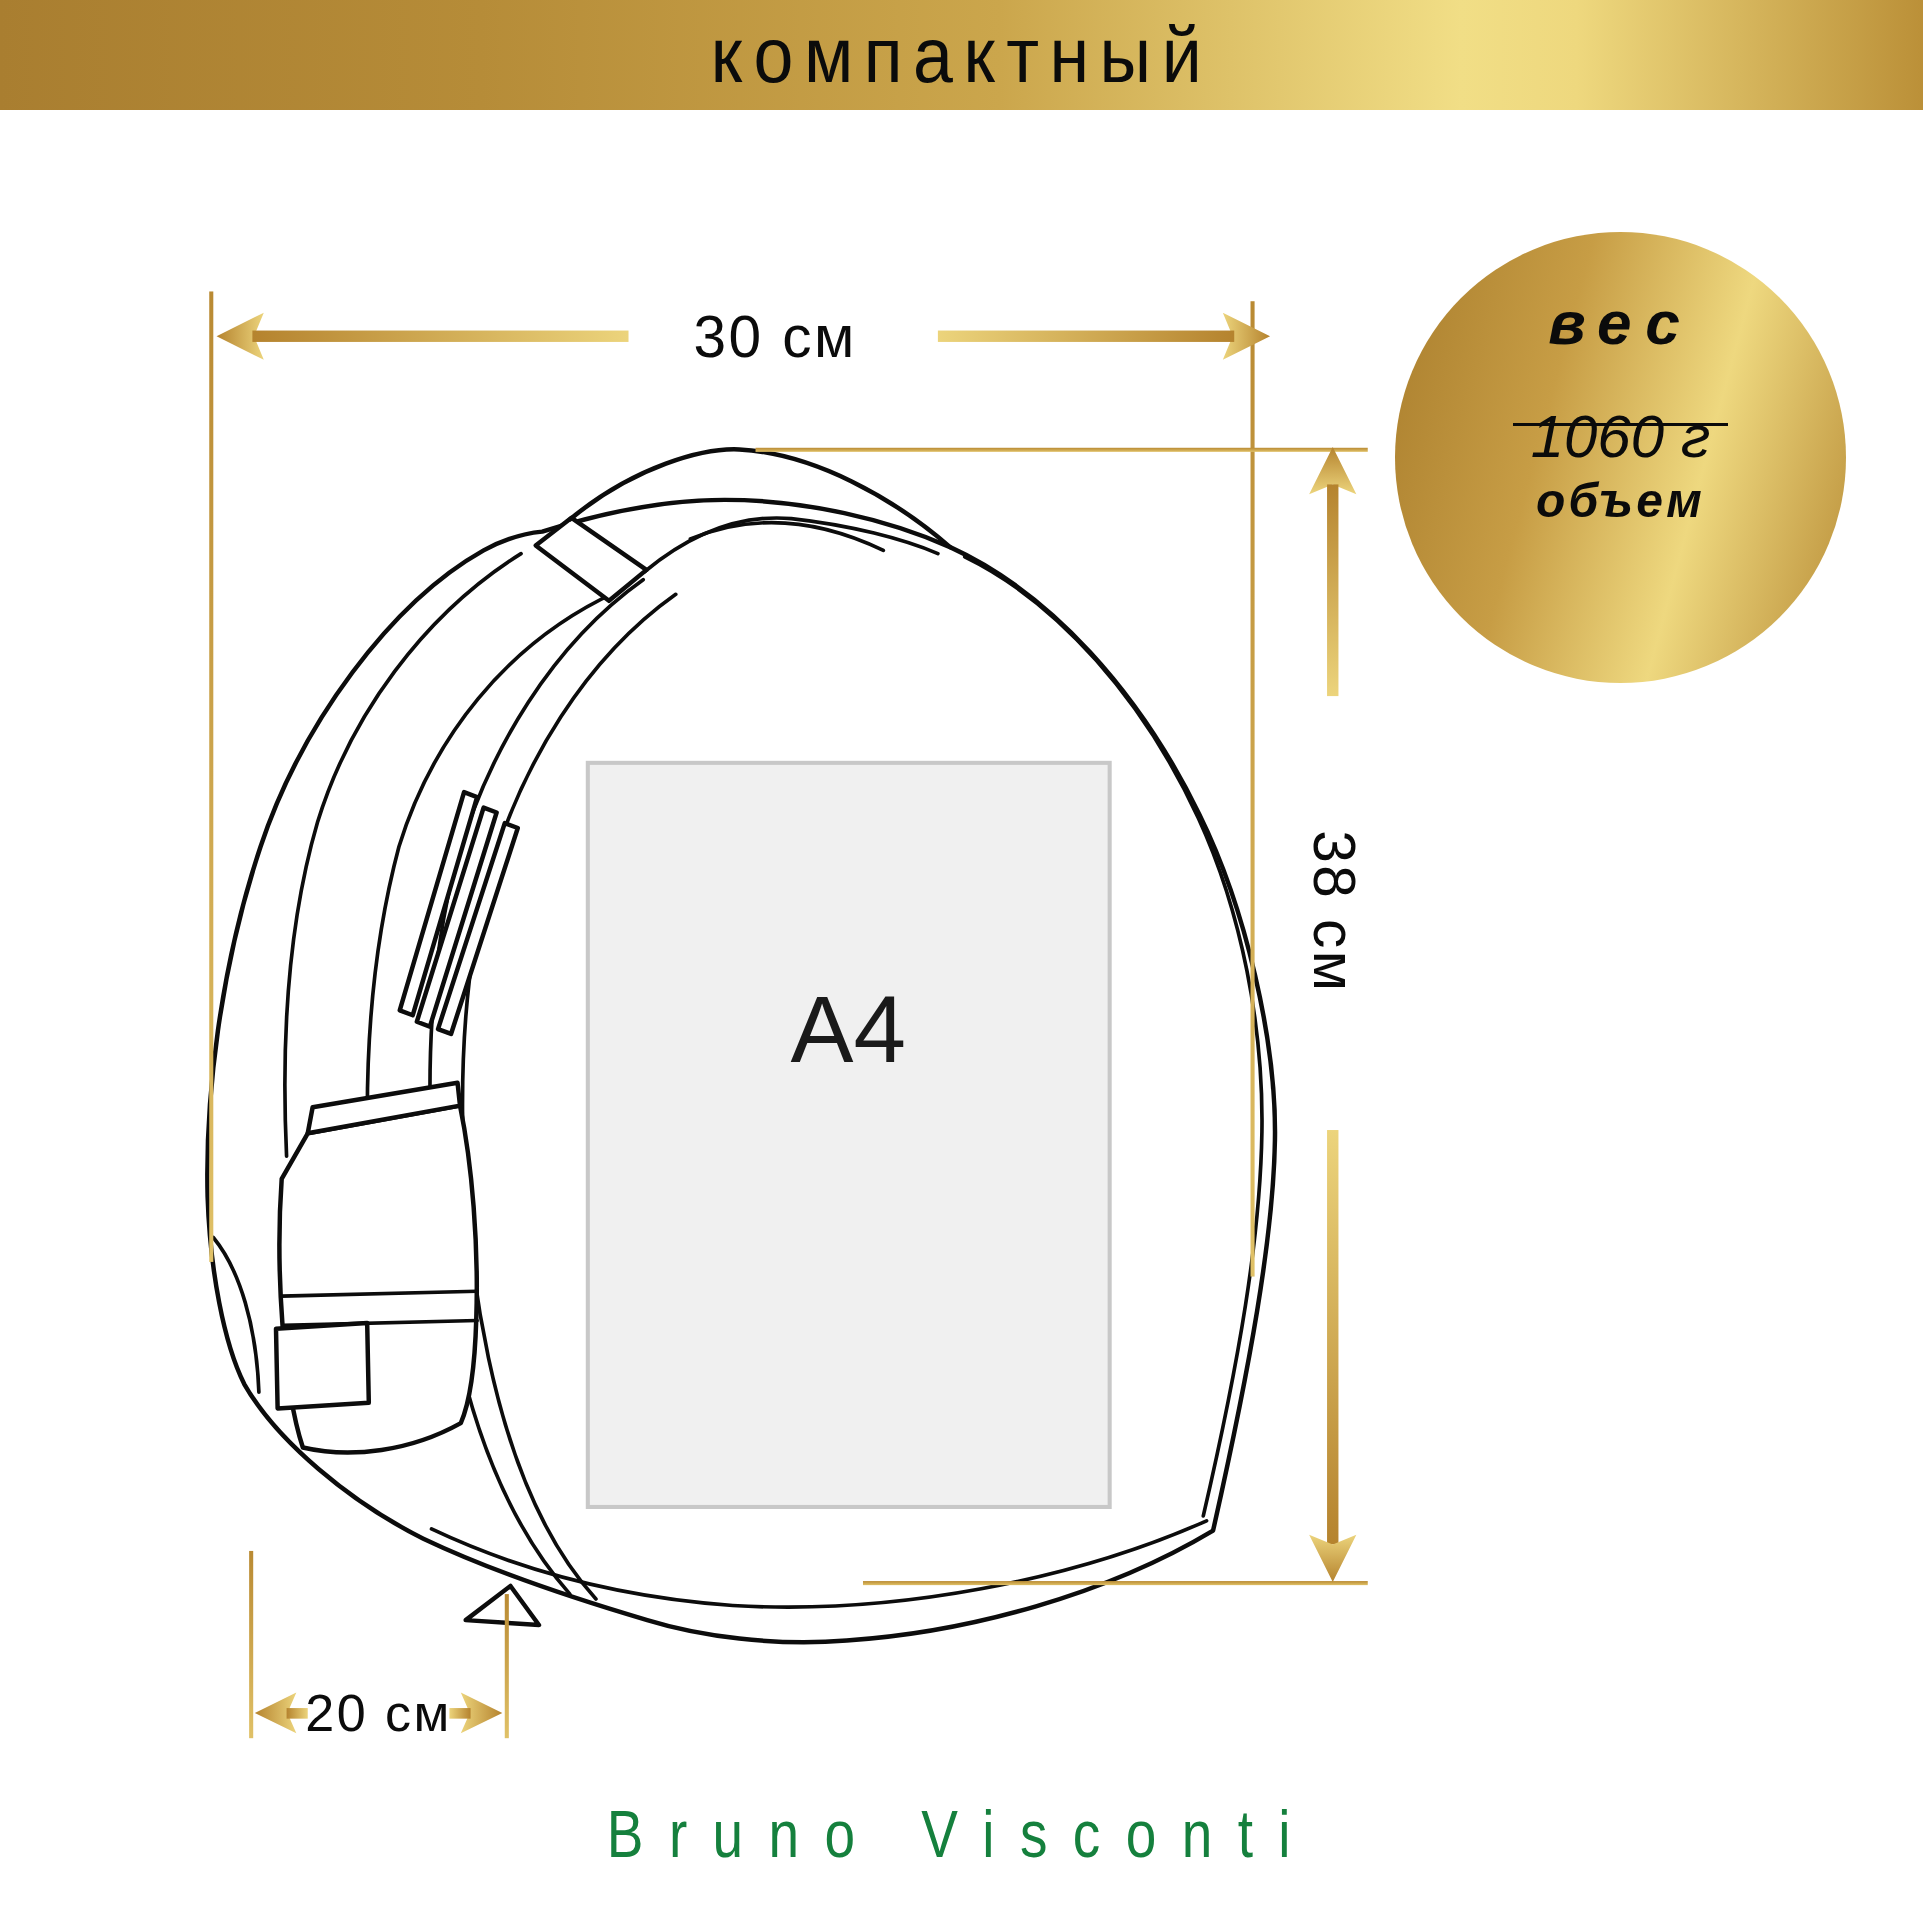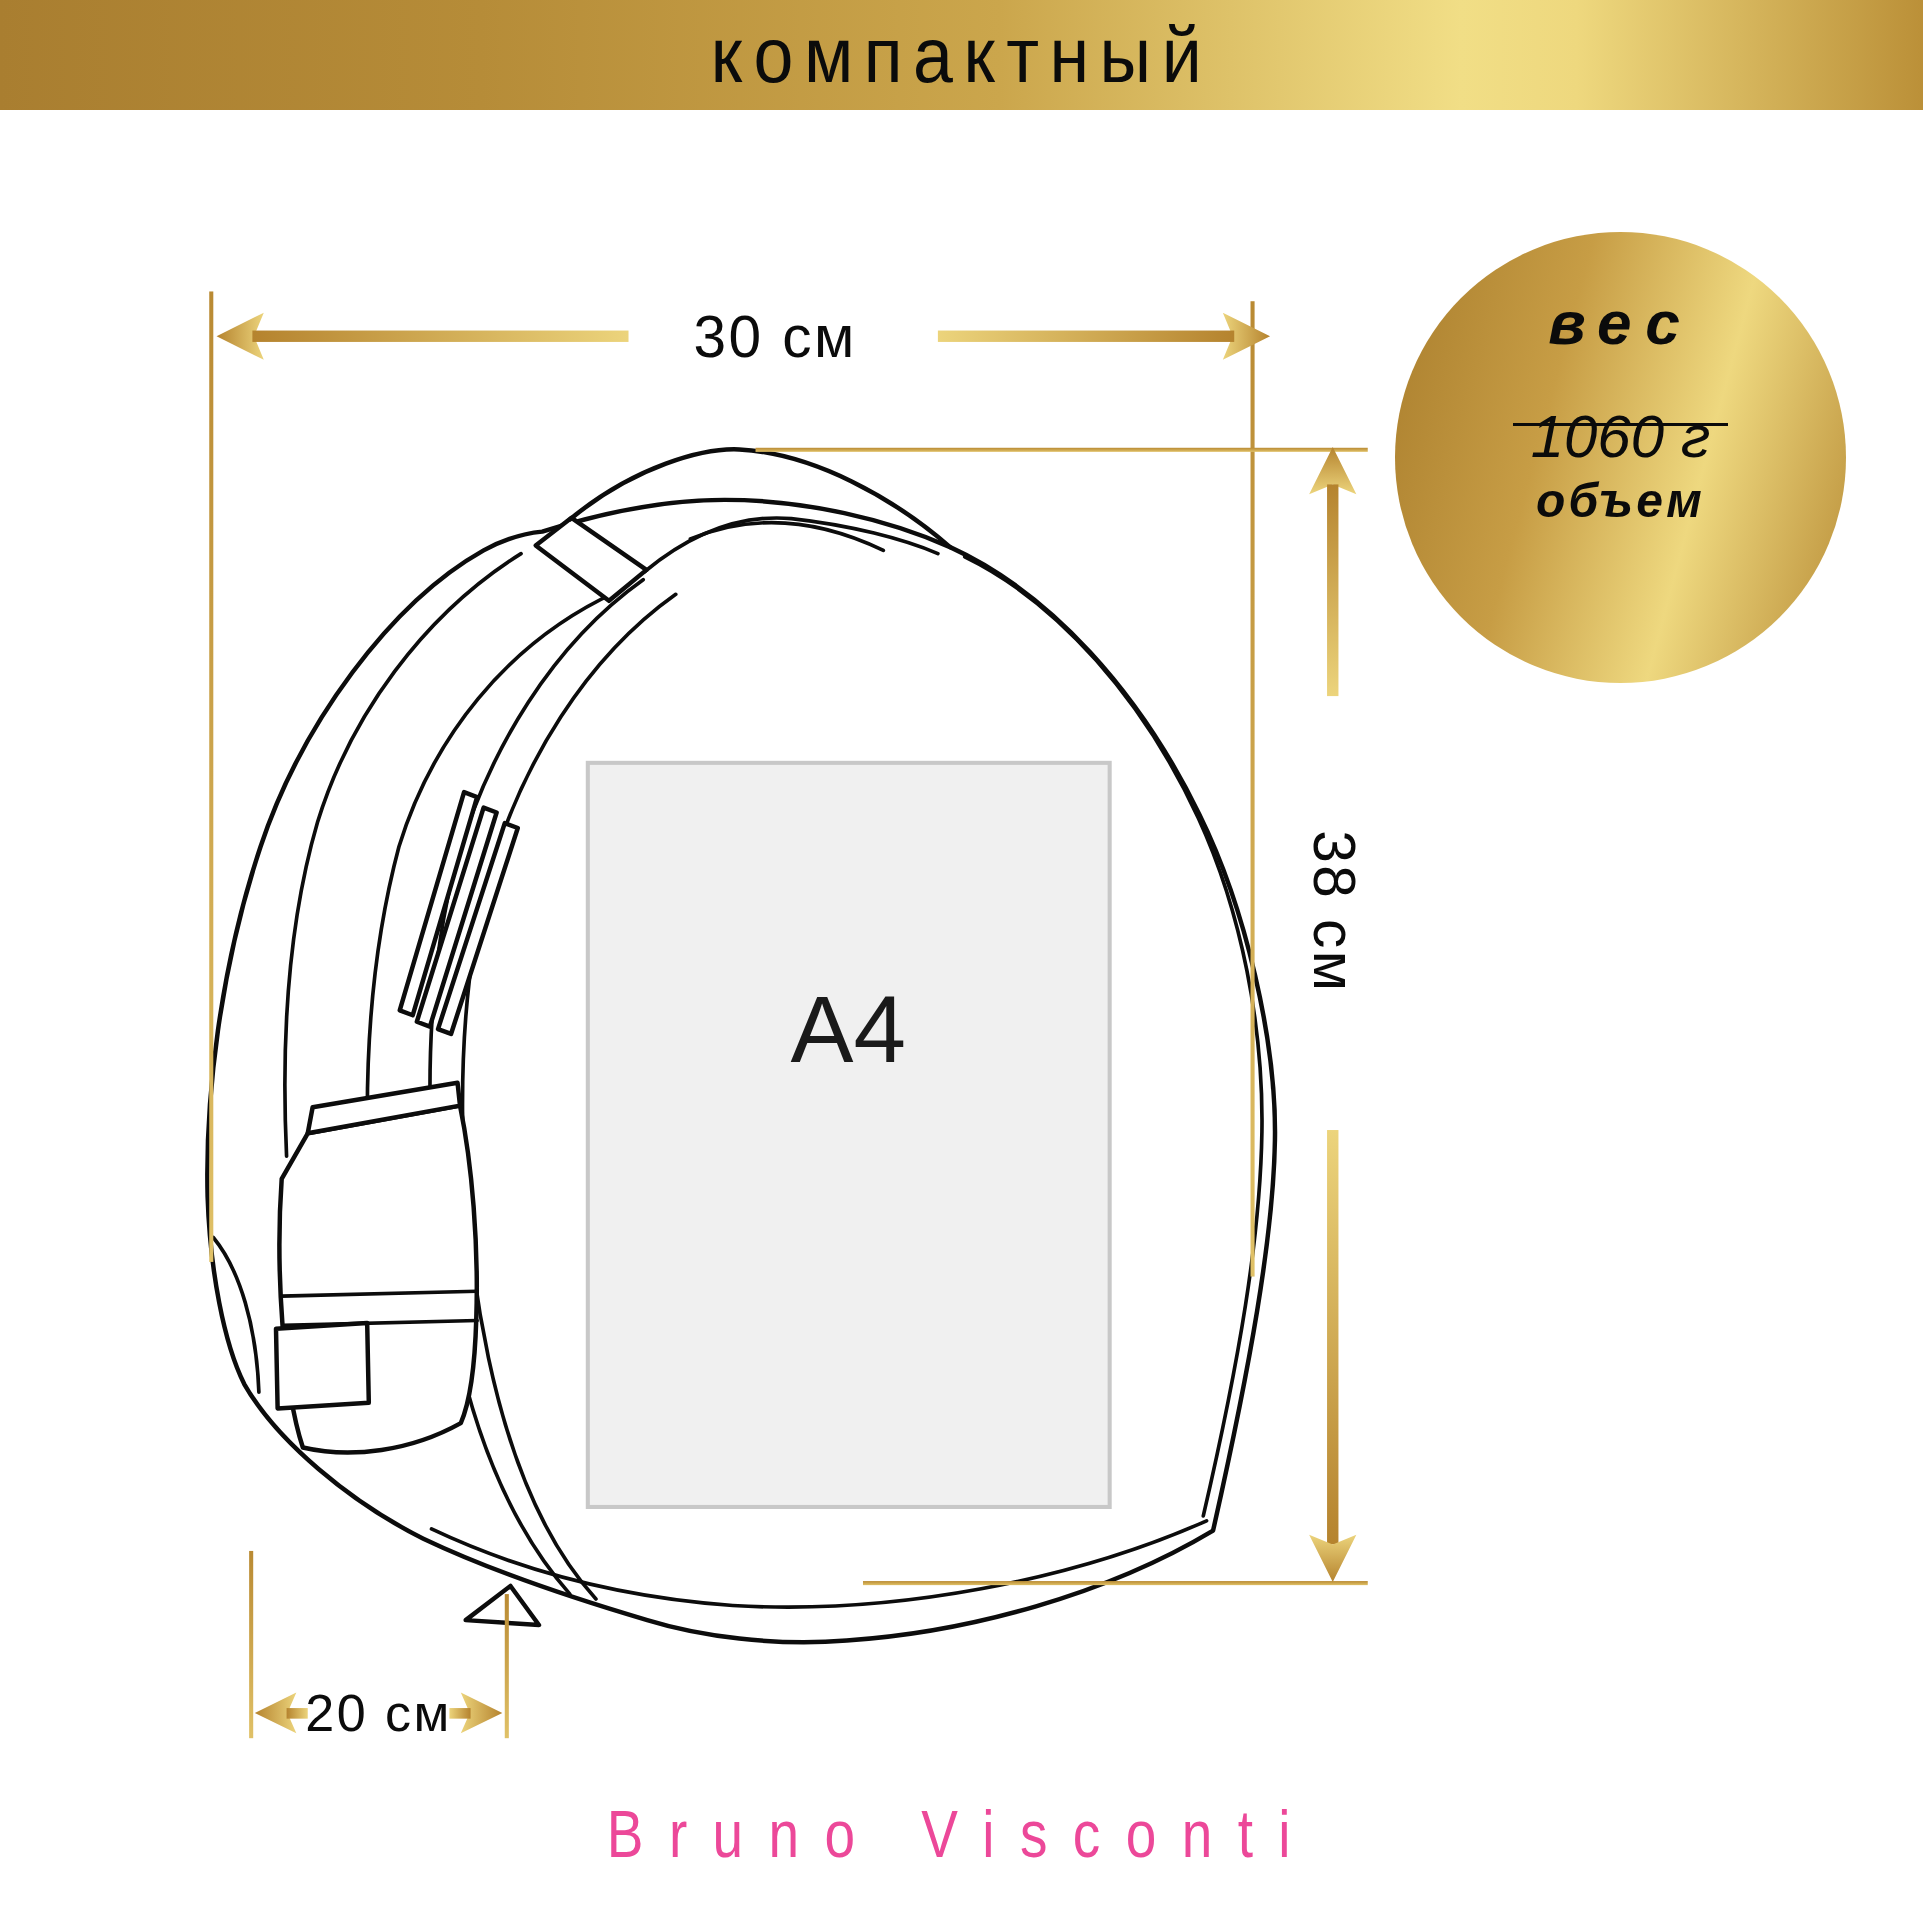--- a/index.html
+++ b/index.html
@@ -28,21 +28,21 @@
     font-style:italic;
   }
   .badge-item{position:absolute;left:0;width:451px;text-align:center;color:#0b0b0b;}
   .badge-weight-label{top:55px;font-size:62px;font-weight:bold;letter-spacing:13px;}
   .badge-weight-value{top:122px;font-size:60px;margin-top:48px;}
   .badge-divider{position:absolute;left:118px;top:191px;width:215px;height:3.3px;background:#0b0b0b;}
   .badge-volume-label{top:241px;font-size:48px;font-weight:bold;letter-spacing:3.3px;}
   .badge-volume-value{top:306px;font-size:60px;}
   
   .brand{
-    position:absolute;left:0;top:1795px;width:1923px;text-align:center;color:#ec4899;
+    position:absolute;left:0;top:1795px;width:1923px;text-align:center;color:#15803d;
   }
   .brand span{
     display:inline-block;font-size:67px;letter-spacing:31px;font-weight:400;
     transform:scaleX(0.82);transform-origin:center;white-space:nowrap;
   }
   
   .diagram{position:absolute;left:0;top:0;}
   .dim-text{font-family:"Liberation Sans",sans-serif;font-size:72px;fill:#0b0b0b;letter-spacing:3px;}
   .a4-text{font-family:"Liberation Sans",sans-serif;font-size:116px;fill:#1a1a1a;}
   .bp{fill:none;stroke:#0c0c0c;stroke-width:5.5;stroke-linecap:round;stroke-linejoin:round;}

